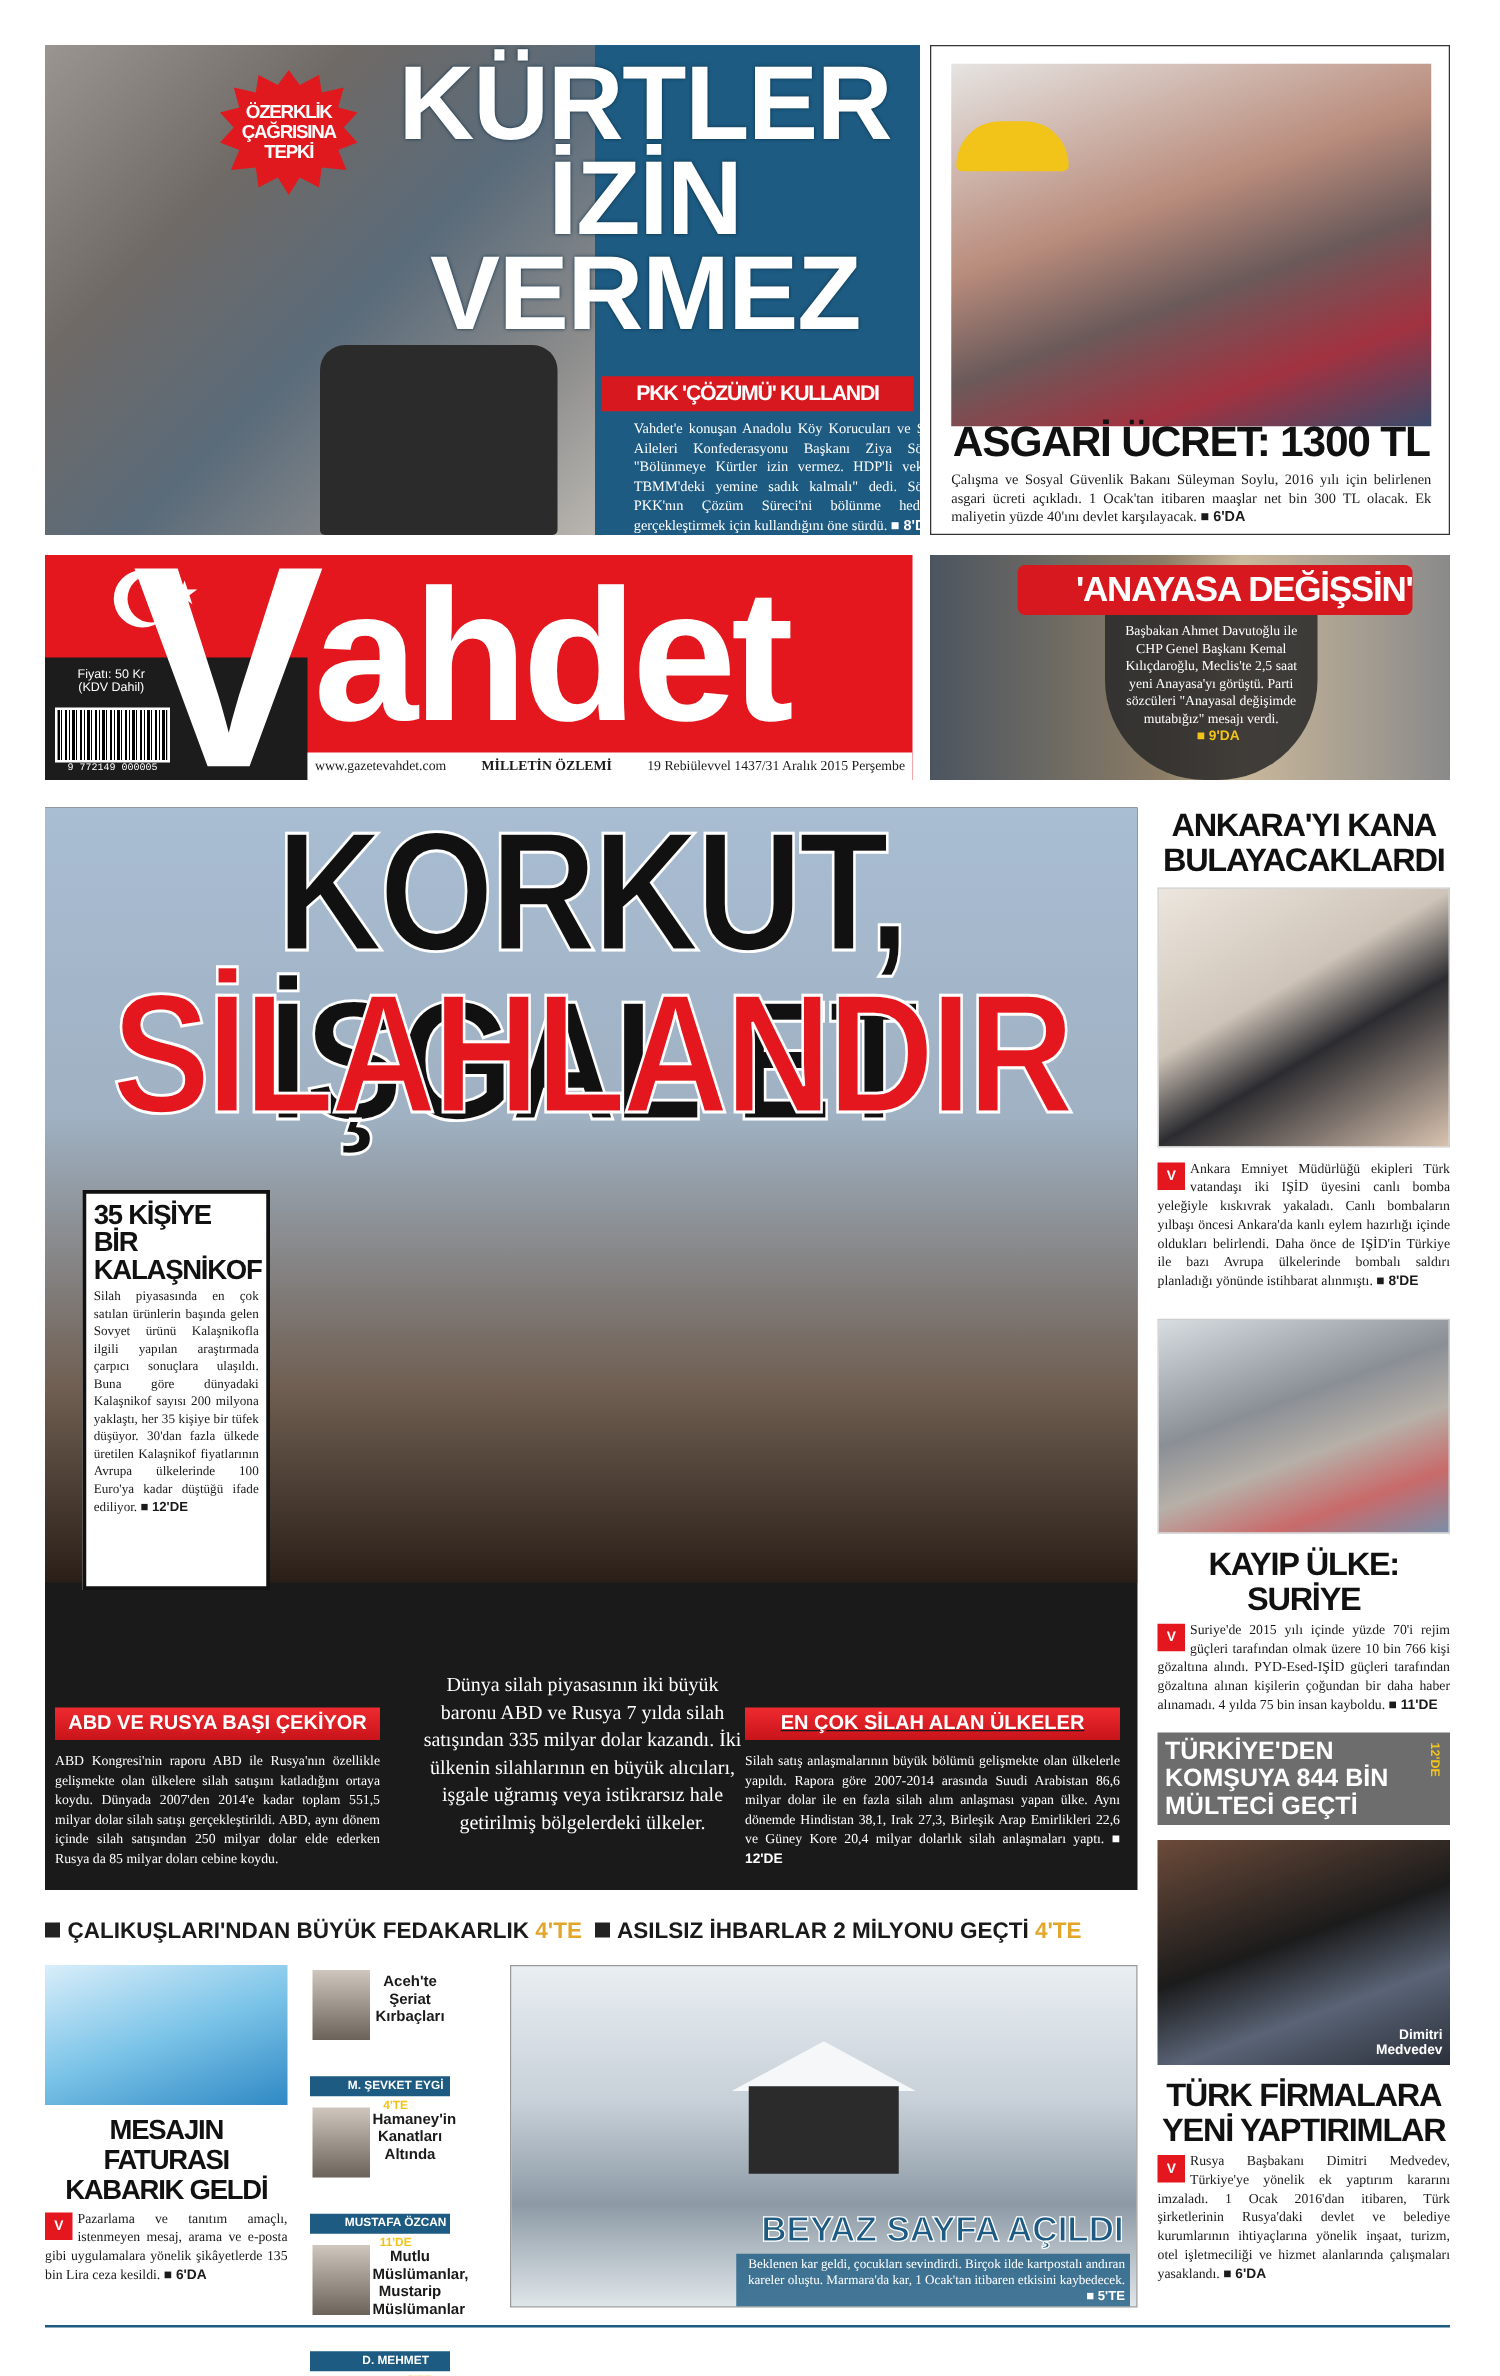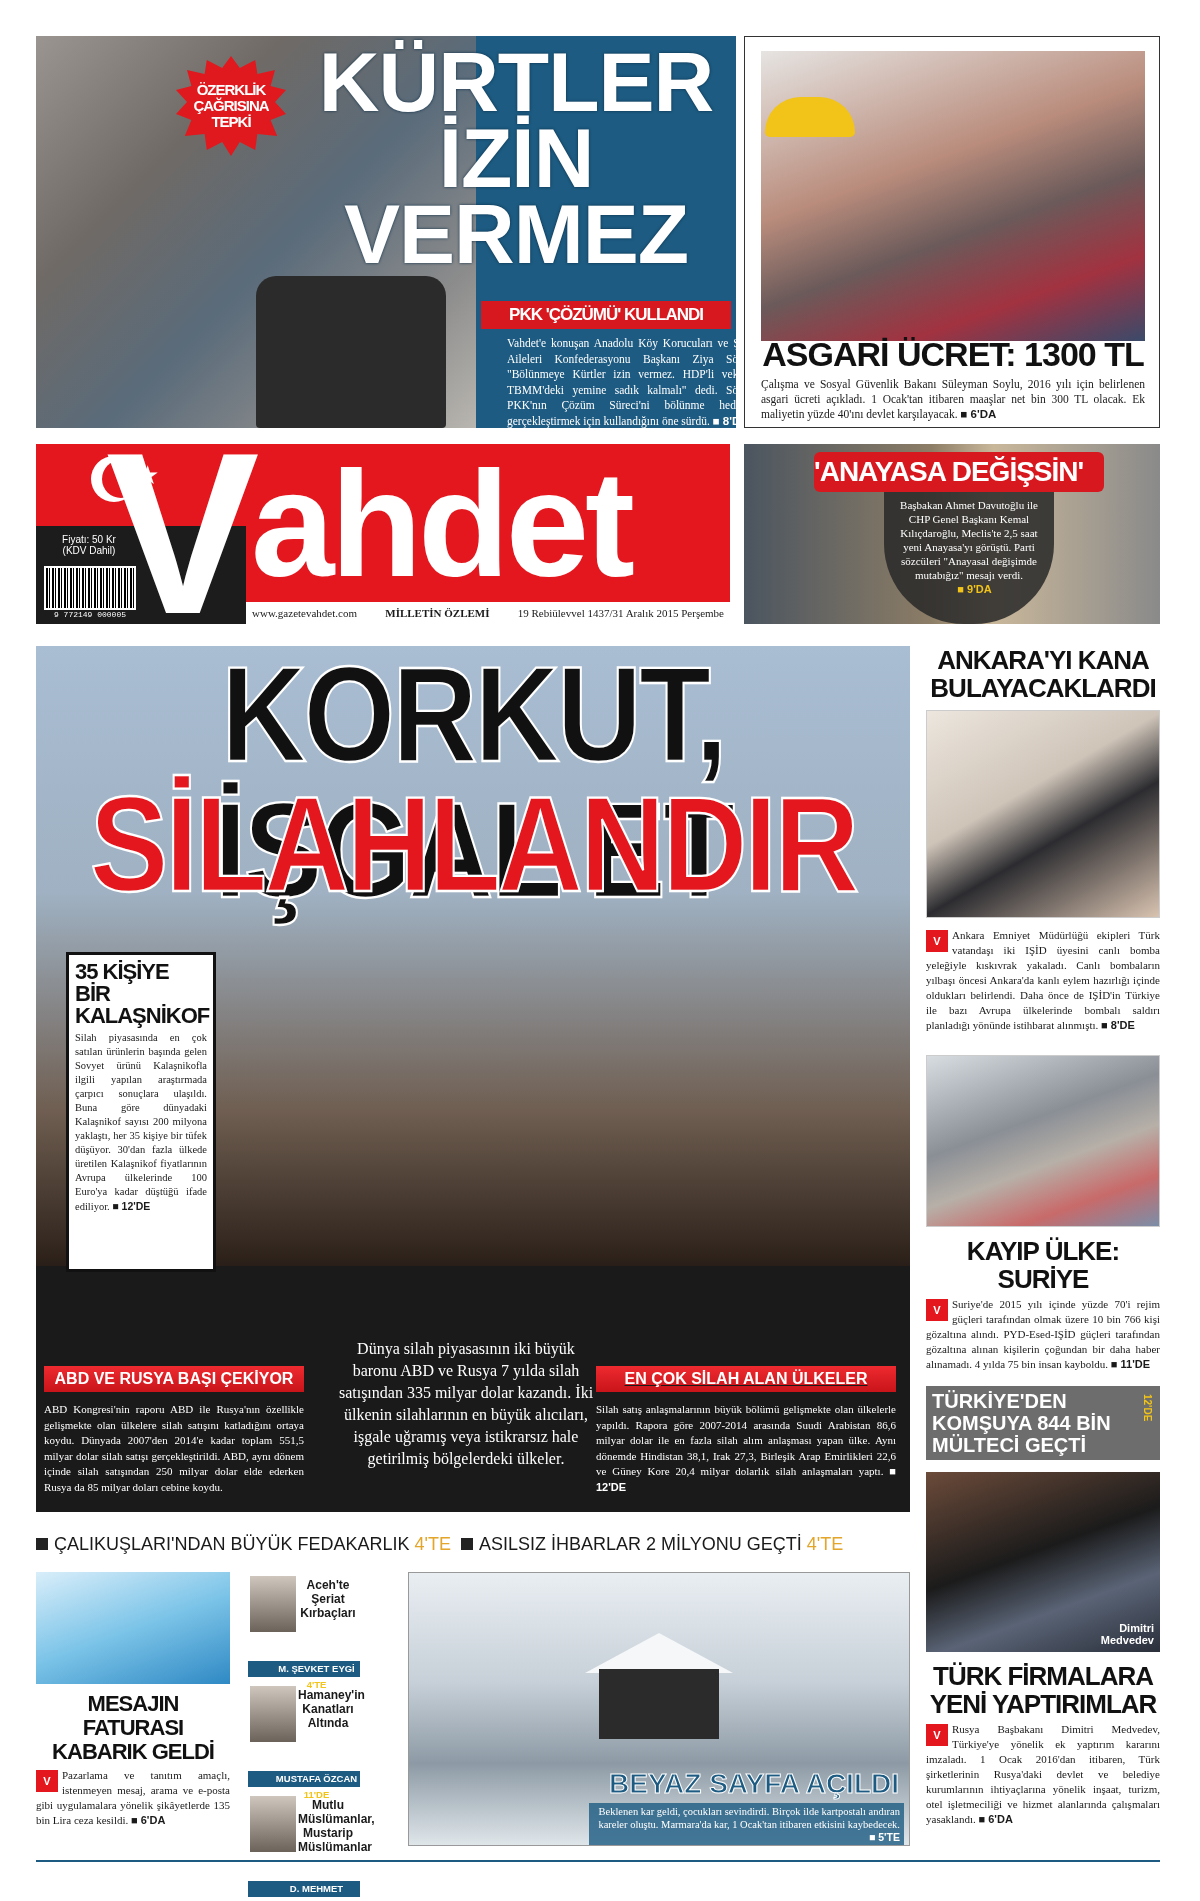--- a/index.html
+++ b/index.html
@@ -34,21 +34,21 @@
   #masthead .V { left: 70px; top: -10px; font-size: 230px; line-height: 200px; color: #fff; font-family: "Liberation Sans", sans-serif; font-weight: bold; }
   #masthead .word { left: 215px; top: 0px; font-size: 150px; line-height: 160px; color: #fff; font-family: "Liberation Sans", sans-serif; font-weight: bold; letter-spacing: -4px; }
   #masthead .price { left: 8px; top: 90px; width: 90px; color: #fff; font-size: 10px; text-align: center; font-family: "Liberation Sans", sans-serif; }
   #masthead .barcode { left: 8px; top: 122px; width: 92px; height: 44px; background: repeating-linear-gradient(90deg,#000 0 2px,#fff 2px 3px,#000 3px 4px,#fff 4px 6px); border: 2px solid #fff; }
   #masthead .bcnum { left: 8px; top: 166px; width: 92px; font-size: 8px; color: #fff; text-align: center; font-family: "Liberation Mono", monospace; }
   #masthead .strip { left: 210px; top: 158px; width: 484px; height: 22px; background: #fff; display: flex; justify-content: space-between; align-items: center; padding: 0 6px; font-size: 11px; }
   #masthead .strip .slogan { font-weight: bold; }
 
   
   #anayasa { left: 744px; top: 444px; width: 416px; height: 180px; background: linear-gradient(90deg,#4b5560 0%,#8c7d66 45%,#c9b79a 60%,#8a8a8a 100%); overflow: hidden; }
-  #anayasa .hl { left: 70px; top: 8px; width: 290px; height: 40px; background: #d7191f; color: #fff; font-size: 28px; line-height: 40px; text-align: left; border-radius: 6px; }
+  #anayasa .hl { left: 70px; top: 8px; width: 316px; height: 40px; background: #d7191f; color: #fff; font-size: 28px; line-height: 40px; text-align: right; border-radius: 6px; }
   #anayasa .bubble { left: 140px; top: 48px; width: 170px; height: 132px; background: rgba(40,40,40,0.85); border-radius: 0 0 80px 80px; color: #fff; font-size: 11px; line-height: 14px; text-align: center; padding: 6px 6px; }
   #anayasa .ref { color: #f2c318; font-weight: bold; font-family: "Liberation Sans", sans-serif; padding-left: 11px; }
 
   
   #main { left: 36px; top: 646px; width: 874px; height: 866px; background: #1a1a1a; overflow: hidden; }
   #main .sky { left: 0; top: 0; width: 874px; height: 620px; background: linear-gradient(180deg,#a9bdd3 0%,#9fb1c2 40%,#6f5e51 75%,#2a1f18 100%); }
   #main .h1 { left: 0; top: 0px; width: 874px; text-align: center; font-size: 118px; line-height: 118px; color: #111; -webkit-text-stroke: 2px #fff; font-family: "Liberation Sans", sans-serif; font-weight: bold; letter-spacing: -3px; transform: scaleY(1.15); transform-origin: top; }
   #main .h2 { left: 0; top: 130px; width: 874px; text-align: center; font-size: 118px; line-height: 118px; color: #e3171d; -webkit-text-stroke: 2px #fff; font-family: "Liberation Sans", sans-serif; font-weight: bold; letter-spacing: -3px; transform: scaleY(1.15); transform-origin: top; }
   #main .side { left: 30px; top: 306px; width: 150px; height: 320px; background: #fff; border: 3px solid #111; padding: 6px 6px; }
   #main .side .t { font-size: 22px; line-height: 22px; color: #111; font-family: "Liberation Sans", sans-serif; font-weight: bold; letter-spacing: -1px; }
@@ -63,21 +63,21 @@
   
   #right { left: 926px; top: 646px; width: 234px; }
   .rhl { font-size: 26px; line-height: 28px; text-align: center; color: #111; font-family: "Liberation Sans", sans-serif; font-weight: bold; letter-spacing: -1px; }
   .rimg { width: 234px; border: 1px solid #ccc; }
   .rbody { font-size: 11px; line-height: 15px; text-align: justify; margin-top: 10px; }
   .vbadge { float: left; width: 22px; height: 22px; background: #e3171d; color: #fff; font-weight: bold; text-align: center; line-height: 22px; font-family: "Liberation Sans", sans-serif; margin: 2px 4px 0 0; }
   .graybox { background: #6d6d6d; color: #fff; padding: 4px 6px; font-size: 20px; line-height: 22px; font-family: "Liberation Sans", sans-serif; font-weight: bold; position: relative; }
   .graybox .tag { position: absolute; right: 2px; top: 8px; color: #f2c318; font-size: 10px; writing-mode: vertical-rl; }
 
   
-  #teaser { left: 36px; top: 1530px; width: 874px; height: 28px; font-size: 18px; line-height: 28px; font-family: "Liberation Sans", sans-serif; font-weight: normal; display: flex; gap: 10px; }
+  #teaser { left: 36px; top: 1530px; width: 874px; height: 28px; font-size: 18px; line-height: 28px; font-family: "Liberation Sans", sans-serif; font-weight: bold; display: flex; gap: 10px; }
   #teaser .sq { display: inline-block; width: 12px; height: 12px; background: #222; margin-right: 6px; }
   #teaser .pg { color: #e3a52a; }
 
   
   #sms { left: 36px; top: 1572px; width: 194px; }
   #sms .img { width: 194px; height: 112px; background: linear-gradient(160deg,#d9eefa,#7cc4e8 50%,#2f89c4); }
   #cols { left: 248px; top: 1572px; width: 112px; }
   .colitem { height: 110px; position: relative; border-bottom: 1px solid #fff; }
   .colitem .face { position: absolute; left: 2px; top: 4px; width: 46px; height: 56px; background: linear-gradient(#cfc7bd,#6b625a); }
   .colitem .tt { position: absolute; left: 50px; top: 6px; width: 60px; font-size: 12px; line-height: 14px; text-align: center; font-weight: bold; font-family: "Liberation Sans", sans-serif; }

